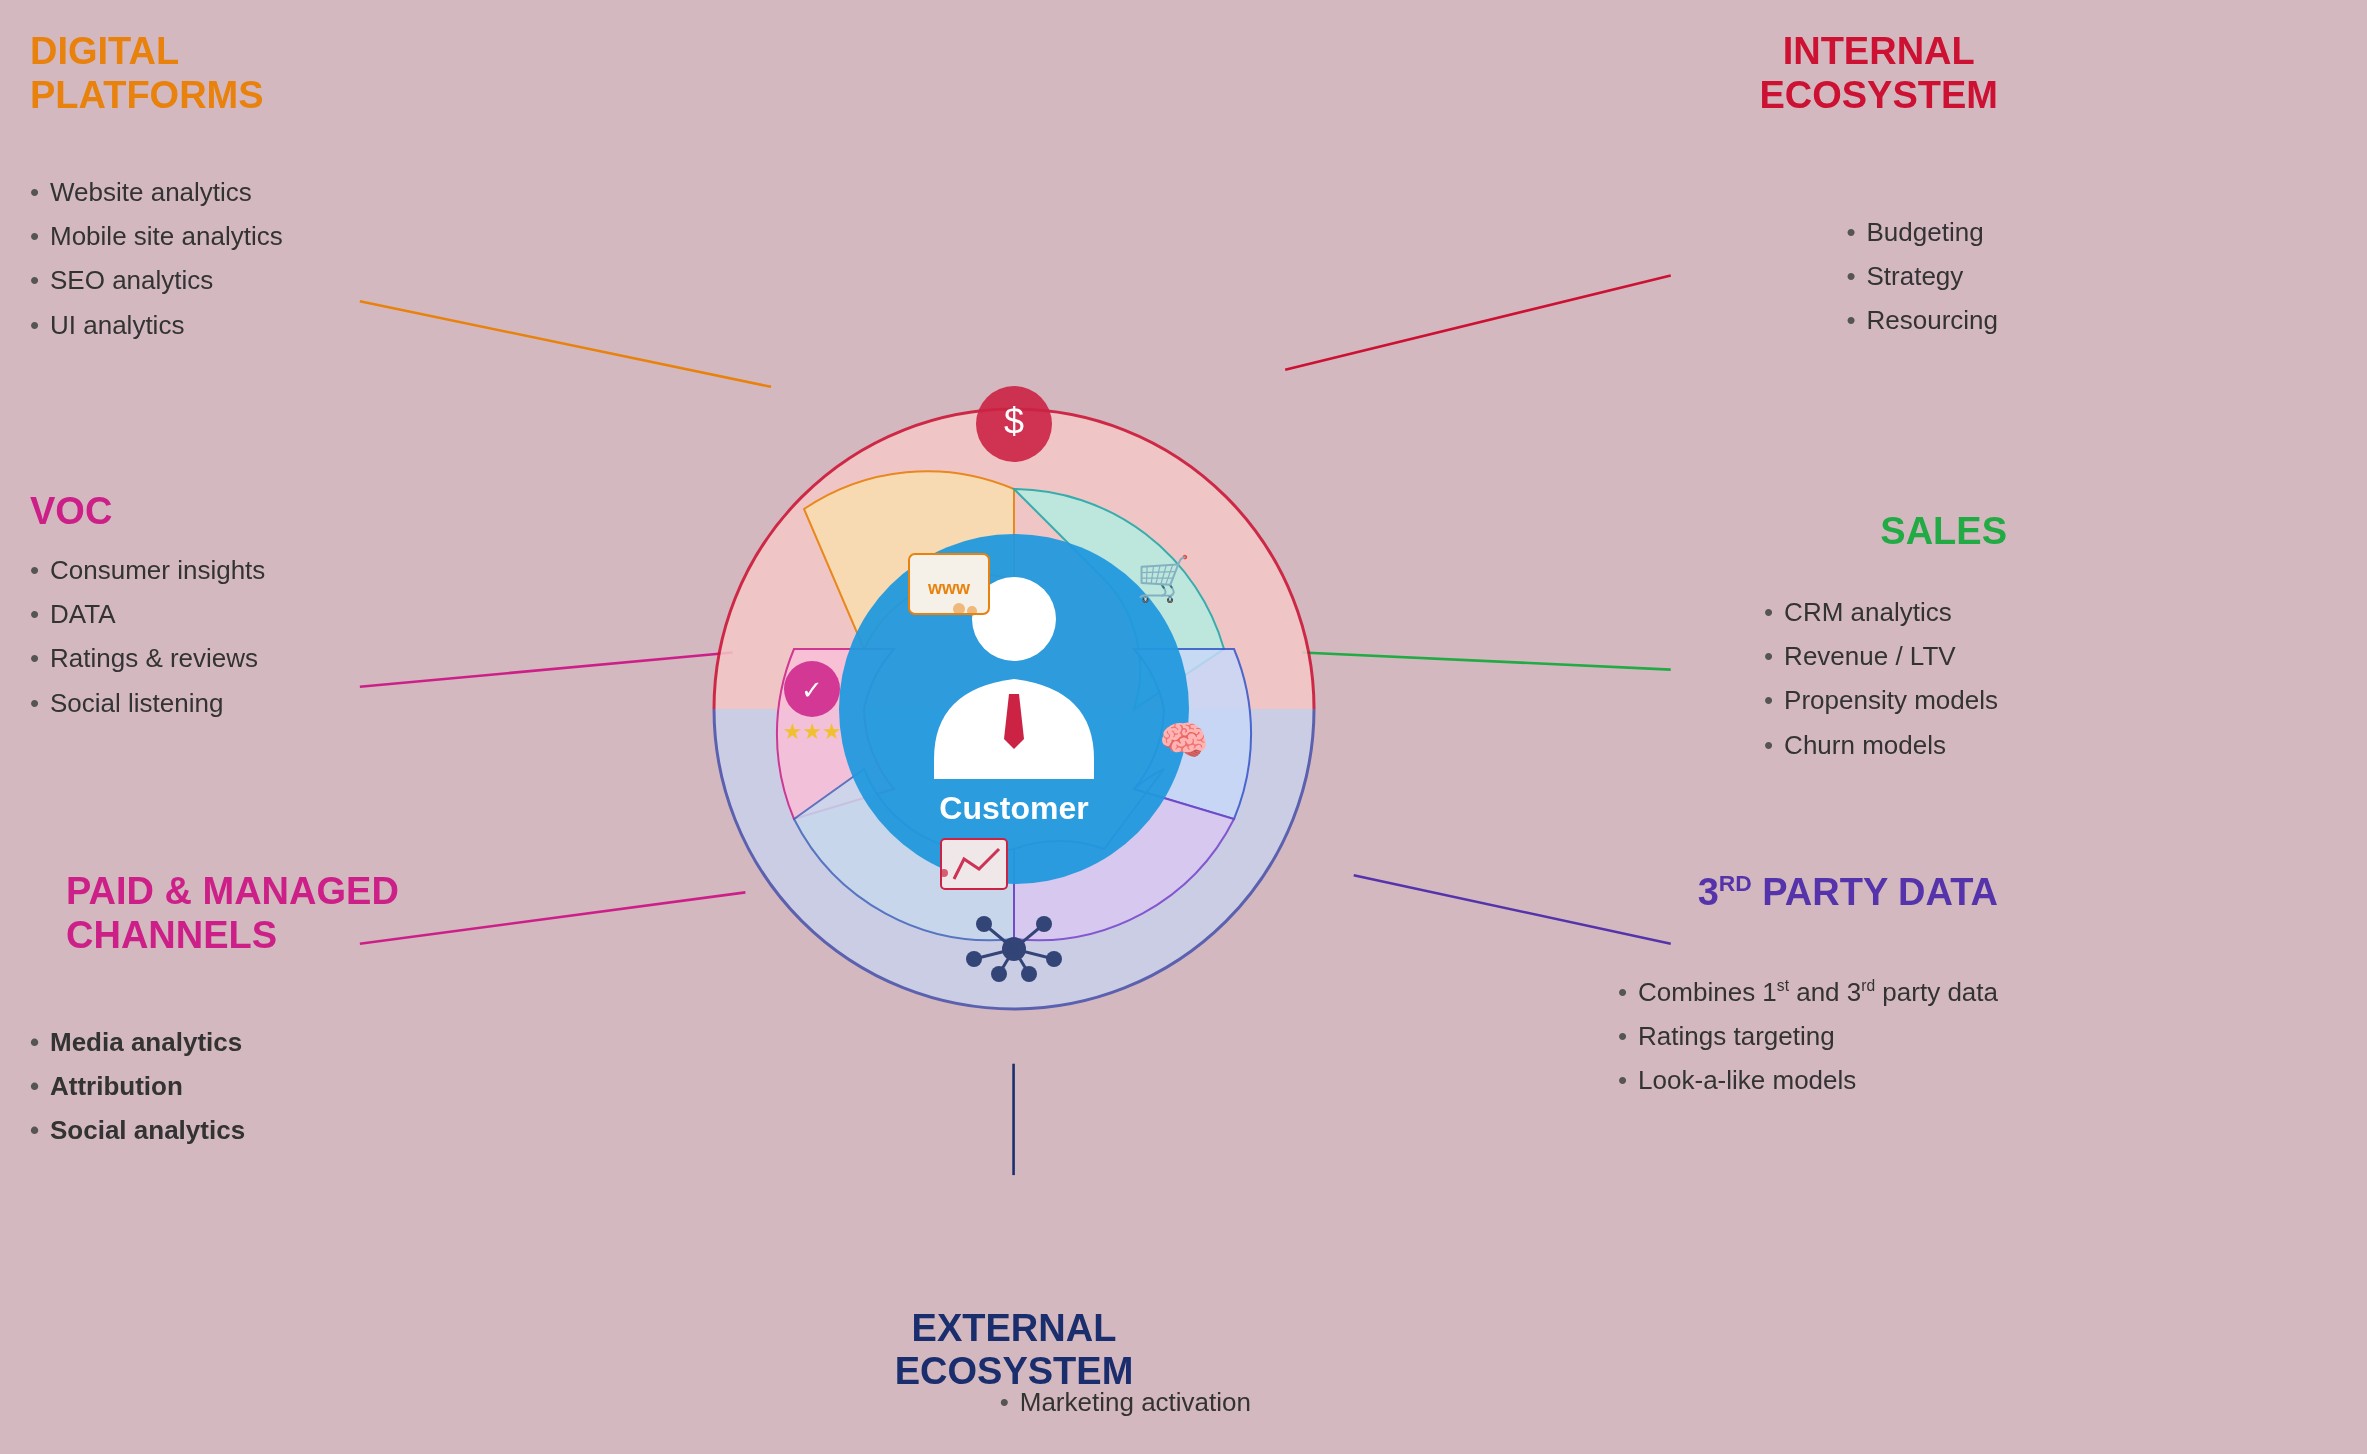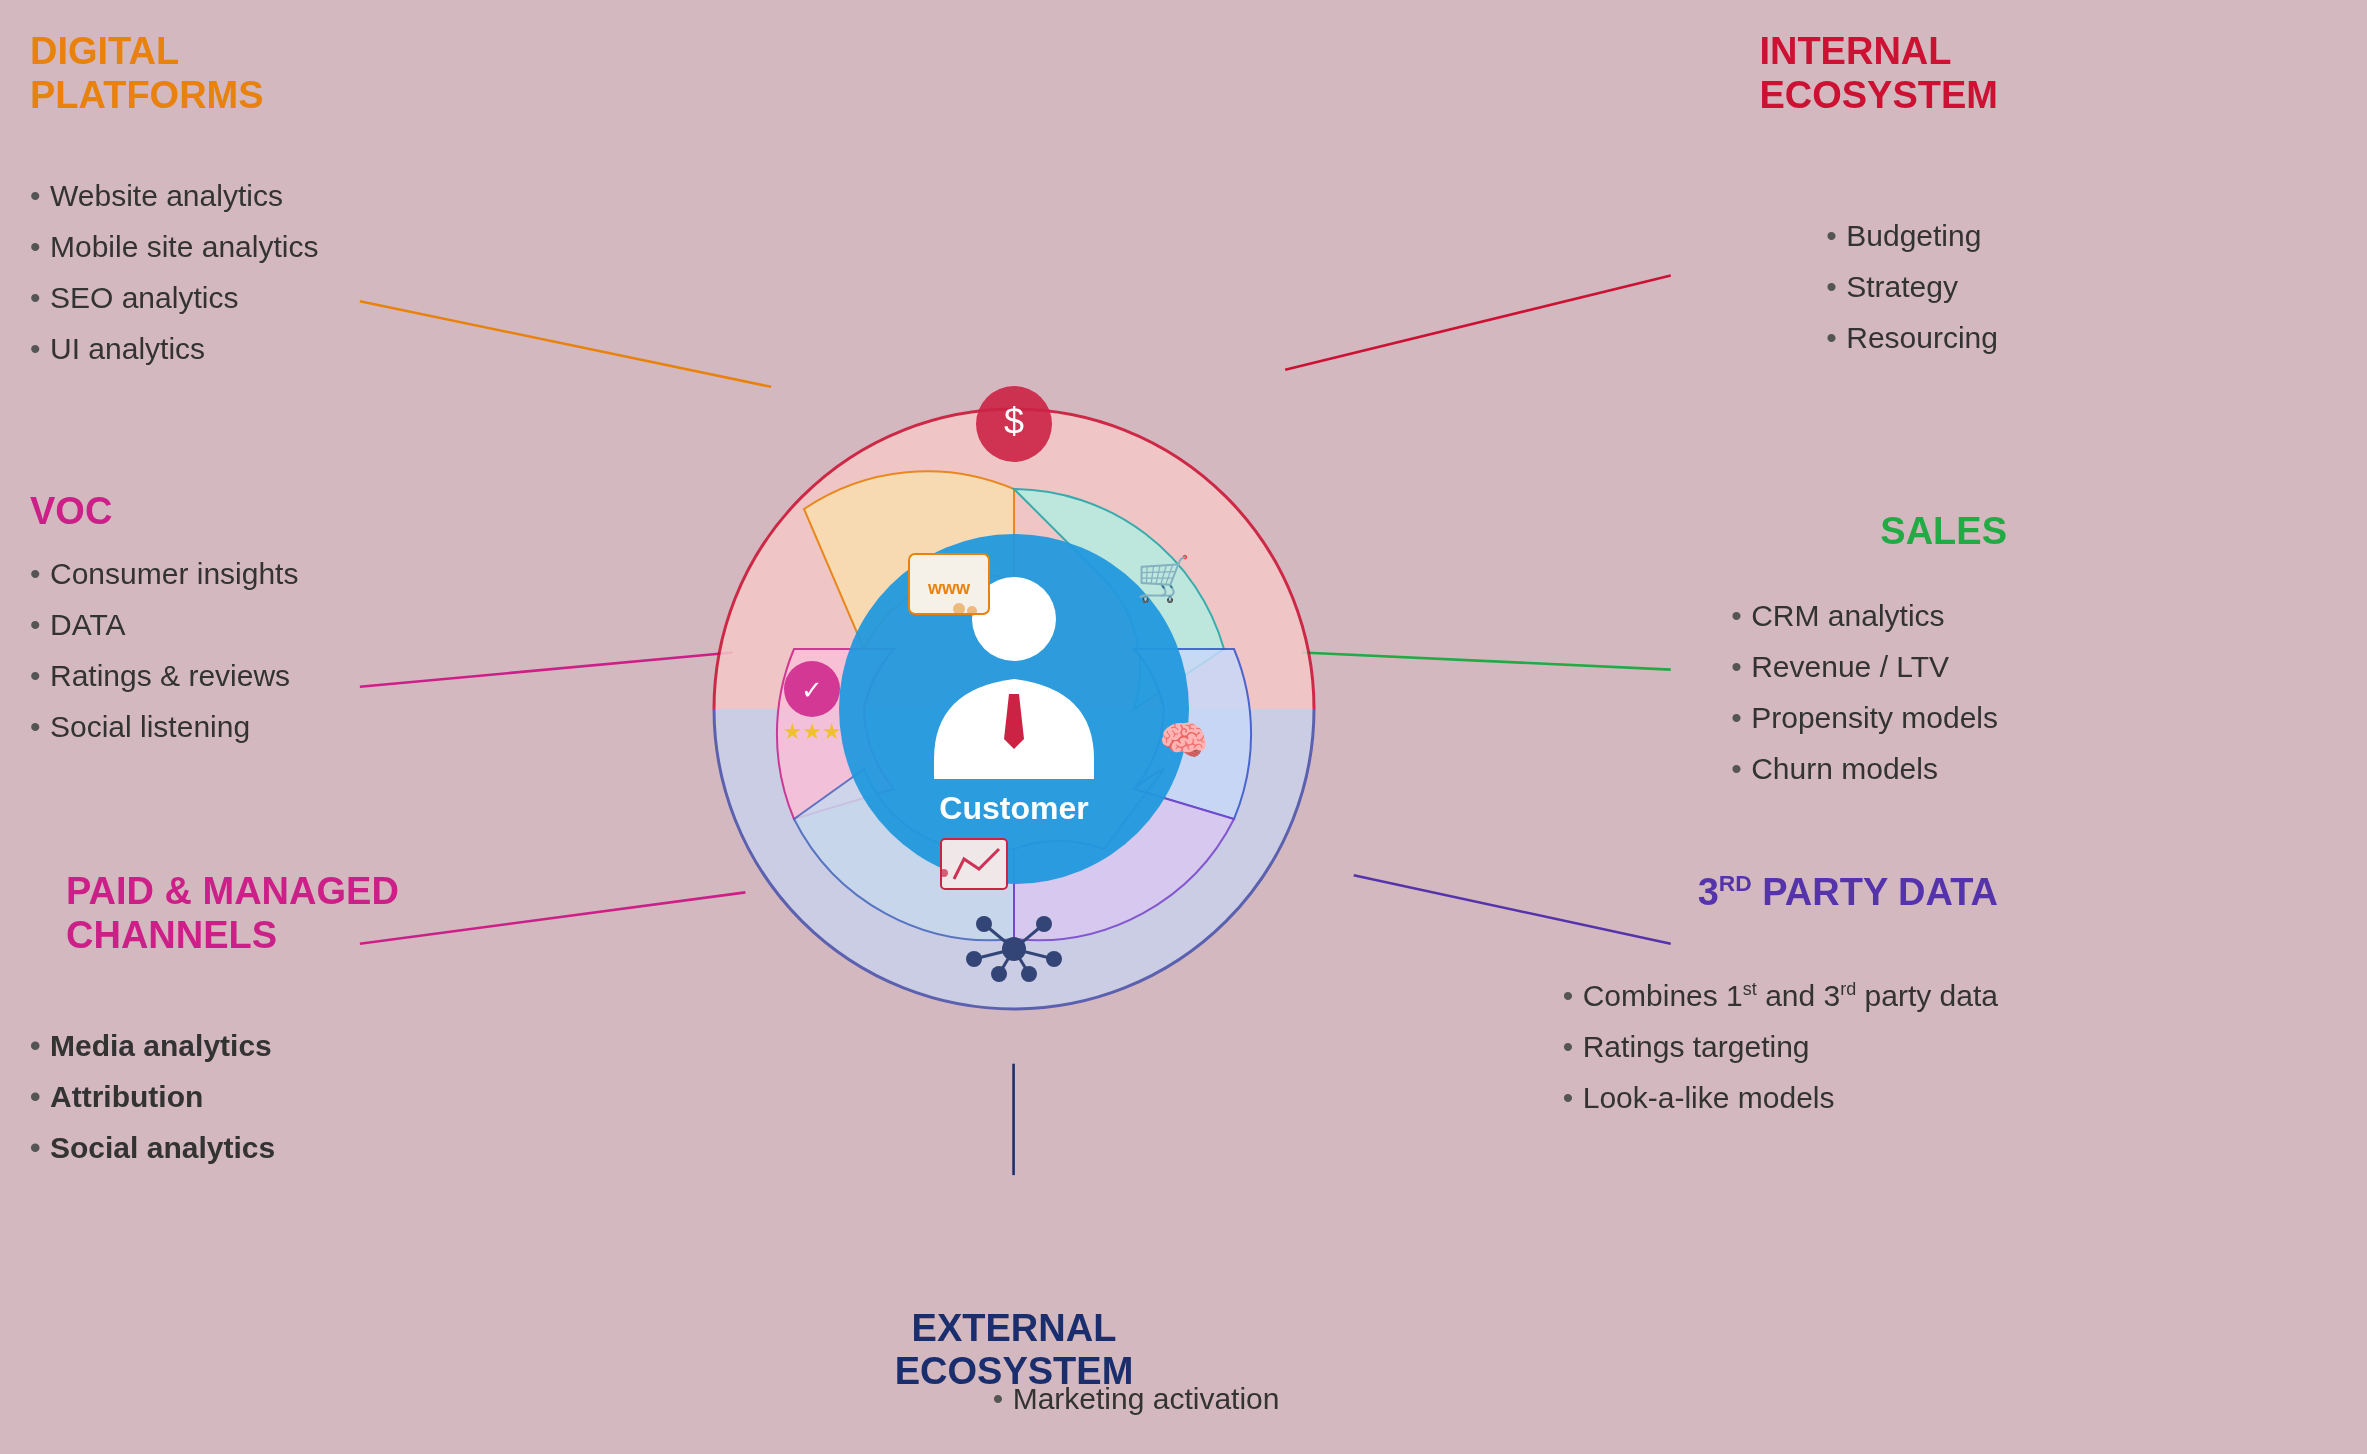--- a/index.html
+++ b/index.html
@@ -20,21 +20,21 @@
     
     .section-label {
       position: absolute;
       font-weight: 900;
       font-size: 38px;
       line-height: 1.15;
       text-transform: uppercase;
     }
     .section-list {
       position: absolute;
-      font-size: 30px;
+      font-size: 26px;
       line-height: 1.7;
       color: #333;
     }
     .section-list li {
       list-style: none;
       padding-left: 20px;
       position: relative;
     }
     .section-list li::before {
       content: '•';
@@ -67,21 +67,21 @@
       color: #cc2088;
       margin-left: 36px;
     }
     .paid-list {
       top: 1020px; left: 30px; font-weight: bold;
     }
 
     
     .internal-label {
       top: 30px; right: 30px;
-      text-align: left;
+      text-align: center;
       color: #cc1133;
     }
     .internal-list {
       top: 210px; right: 30px;
       text-align: left;
     }
 
     
     .sales-label {
       top: 510px; right: 21px;

